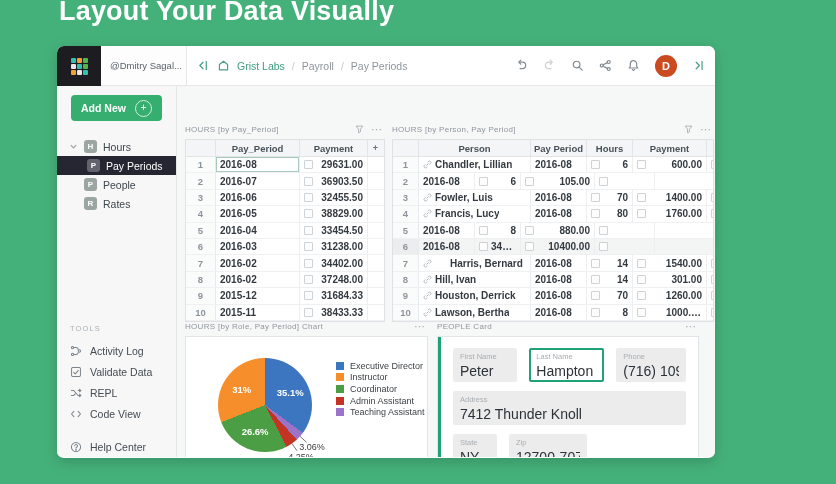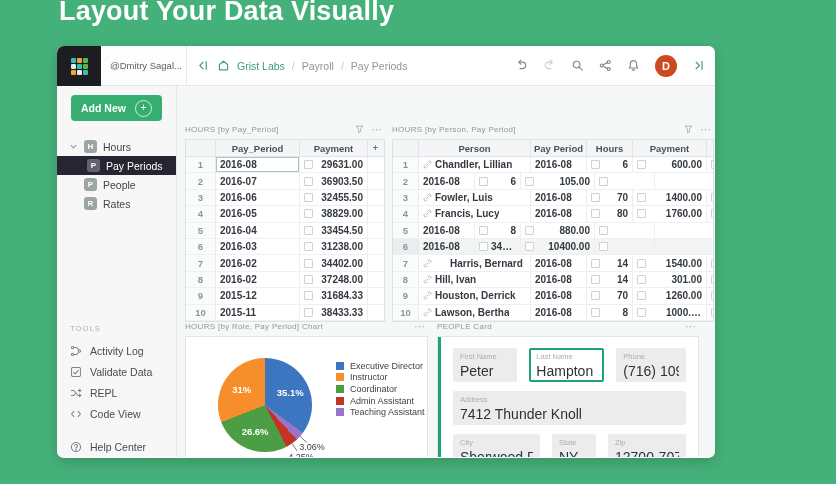--- a/index.html
+++ b/index.html
@@ -674,24 +674,20 @@
                 <div class="fld-value">(716) 109-5712</div>
               </div>
             </div>
             <div class="frow">
               <div class="fld f-address">
                 <div class="fld-label">Address</div>
                 <div class="fld-value">7412 Thunder Knoll</div>
               </div>
             </div>
             <div class="frow">
-              <div class="fld f-city">
-                <div class="fld-label">City</div>
-                <div class="fld-value">Sherwood Park</div>
-              </div>
               <div class="fld f-state">
                 <div class="fld-label">State</div>
                 <div class="fld-value">NY</div>
               </div>
               <div class="fld f-zip">
                 <div class="fld-label">Zip</div>
                 <div class="fld-value">12700-7072</div>
               </div>
             </div>
           </div>

